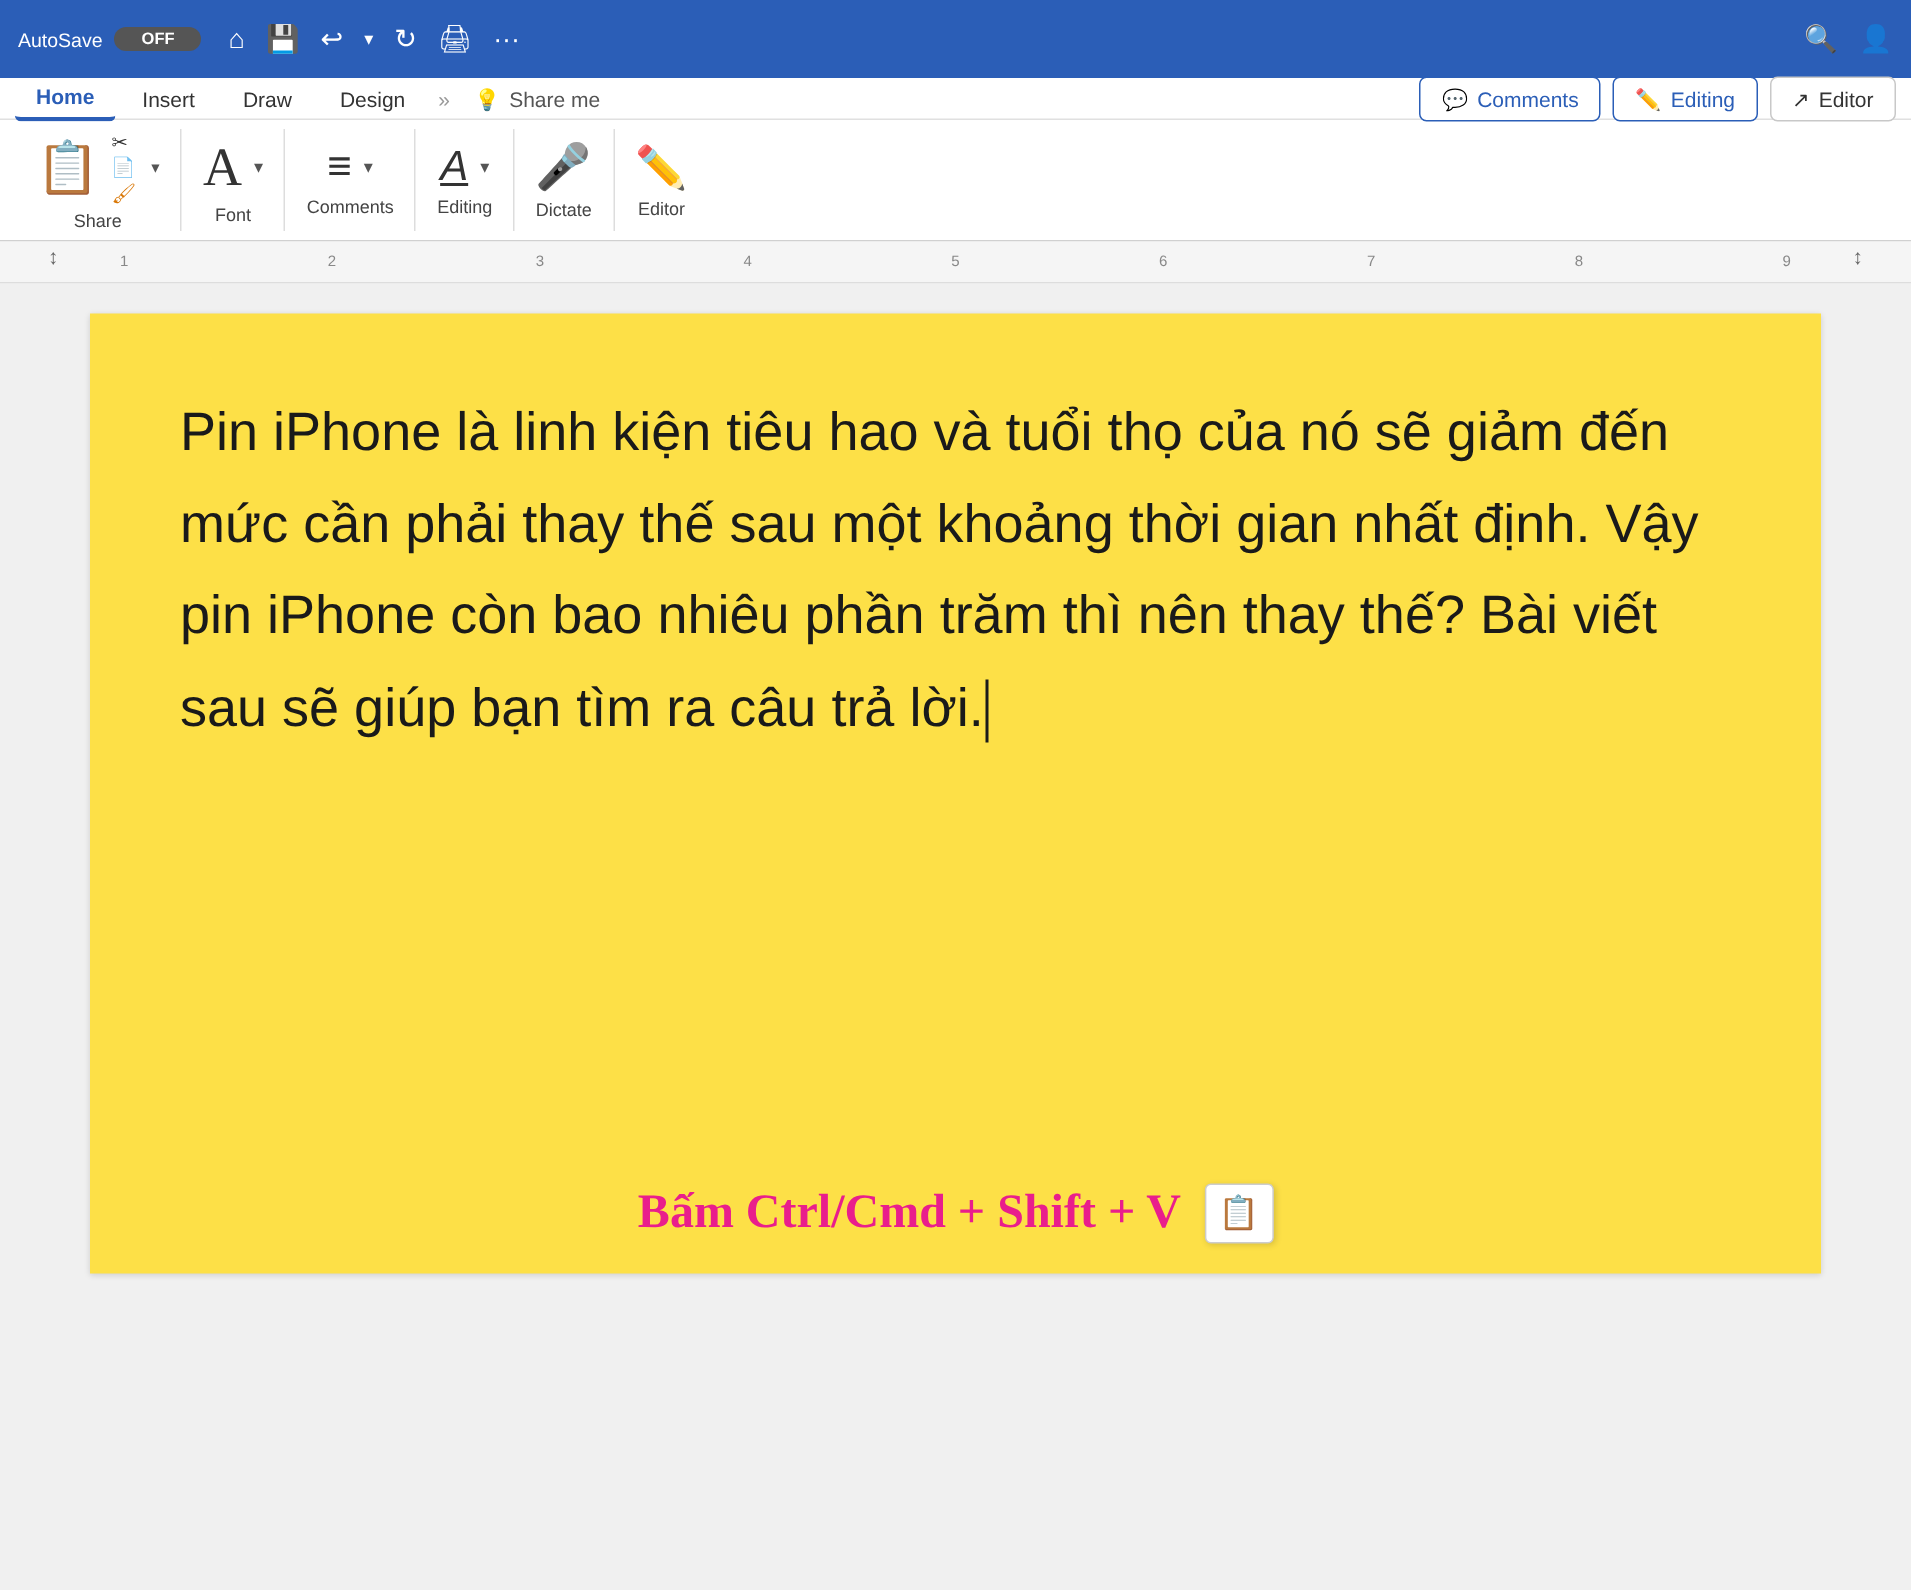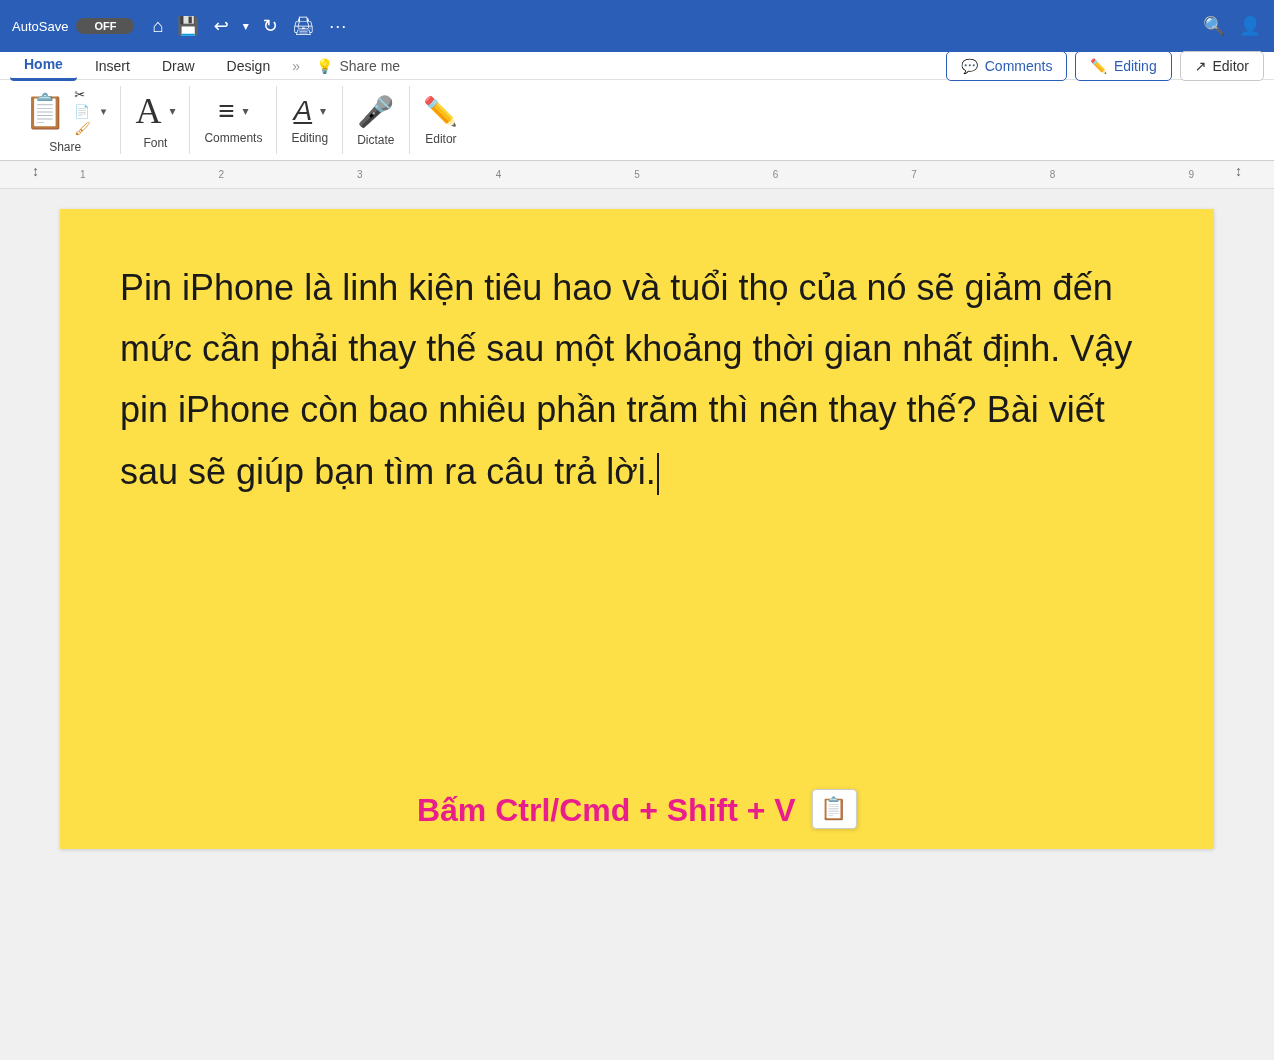--- a/index.html
+++ b/index.html
@@ -217,22 +217,23 @@
       margin-left: 1px;
     }
 
     
     .paste-hint {
       position: absolute;
       bottom: 20px;
       left: 50%;
       transform: translateX(-50%);
       display: flex;
-      align-items: flex-end;
+      align-items: flex-start;
       gap: 16px;
+      font-family: Liberation Serif, serif;
     }
     .paste-hint-text {
       color: #e91e8c;
       font-size: 32px;
       font-weight: 700;
     }
     .paste-icon-small {
       background: white;
       border: 1px solid #ccc;
       border-radius: 4px;

